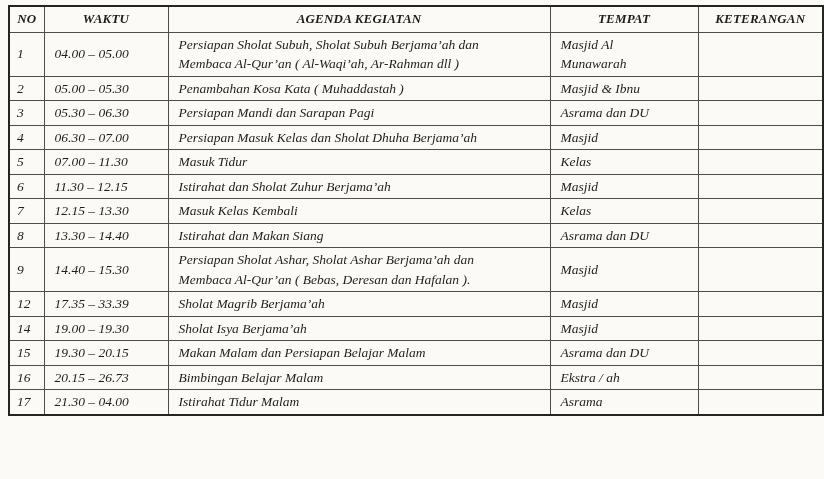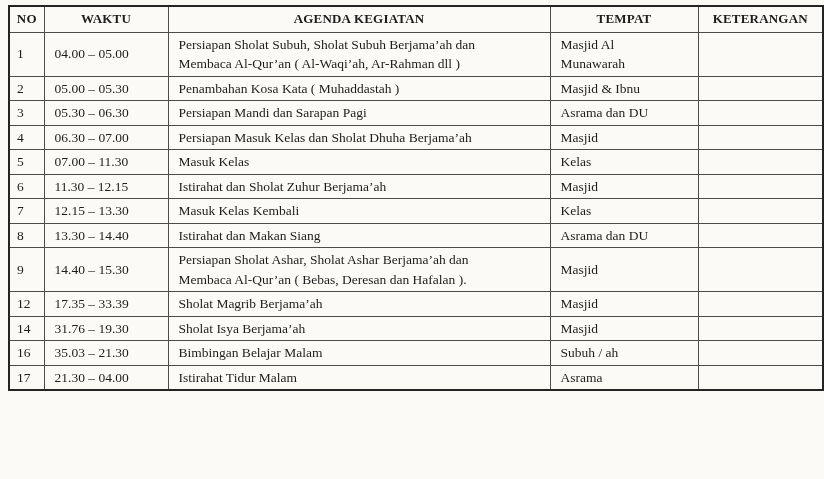--- a/index.html
+++ b/index.html
@@ -10,21 +10,21 @@
   }
   * { box-sizing: border-box; }
   html, body {
     margin: 0; padding: 0;
     width: 824px; height: 479px;
     background: var(--bg);
     font-family: "Liberation Serif", serif;
     color: var(--text);
     overflow: hidden;
   }
-  .page { position: relative; width: 660px; height: 479px; }
+  .page { position: relative; width: 660px; height: 479px; font-style: italic; }
   table.schedule {
     position: absolute;
     left: 8px; top: 5px;
     width: 814px;
     border-collapse: collapse;
     border: 2px solid var(--outer);
     table-layout: fixed;
   }
   th, td { border: 1px solid var(--inner); }
   th {
@@ -97,21 +97,21 @@
         <tr>
           <td class="col-no">4</td>
           <td class="col-waktu">06.30 – 07.00</td>
           <td class="col-agenda">Persiapan Masuk Kelas dan Sholat Dhuha Berjama’ah</td>
           <td class="col-tempat">Masjid</td>
           <td class="col-keterangan"></td>
         </tr>
         <tr>
           <td class="col-no">5</td>
           <td class="col-waktu">07.00 – 11.30</td>
-          <td class="col-agenda">Masuk Kelas</td>
+          <td class="col-agenda">Masuk Tidur</td>
           <td class="col-tempat">Kelas</td>
           <td class="col-keterangan"></td>
         </tr>
         <tr>
           <td class="col-no">6</td>
           <td class="col-waktu">11.30 – 12.15</td>
           <td class="col-agenda">Istirahat dan Sholat Zuhur Berjama’ah</td>
           <td class="col-tempat">Masjid</td>
           <td class="col-keterangan"></td>
         </tr>
@@ -139,30 +139,37 @@
         </tr>
         <tr>
           <td class="col-no">12</td>
           <td class="col-waktu">17.35 – 33.39</td>
           <td class="col-agenda">Sholat Magrib Berjama’ah</td>
           <td class="col-tempat">Masjid</td>
           <td class="col-keterangan"></td>
         </tr>
         <tr>
           <td class="col-no">14</td>
-          <td class="col-waktu">31.76 – 19.30</td>
+          <td class="col-waktu">19.00 – 19.30</td>
           <td class="col-agenda">Sholat Isya Berjama’ah</td>
           <td class="col-tempat">Masjid</td>
           <td class="col-keterangan"></td>
         </tr>
         <tr>
+          <td class="col-no">15</td>
+          <td class="col-waktu">19.30 – 20.15</td>
+          <td class="col-agenda">Makan Malam dan Persiapan Belajar Malam</td>
+          <td class="col-tempat">Asrama dan DU</td>
+          <td class="col-keterangan"></td>
+        </tr>
+        <tr>
           <td class="col-no">16</td>
-          <td class="col-waktu">35.03 – 21.30</td>
+          <td class="col-waktu">20.15 – 26.73</td>
           <td class="col-agenda">Bimbingan Belajar Malam</td>
-          <td class="col-tempat">Subuh / ah</td>
+          <td class="col-tempat">Ekstra / ah</td>
           <td class="col-keterangan"></td>
         </tr>
         <tr>
           <td class="col-no">17</td>
           <td class="col-waktu">21.30 – 04.00</td>
           <td class="col-agenda">Istirahat Tidur Malam</td>
           <td class="col-tempat">Asrama</td>
           <td class="col-keterangan"></td>
         </tr>
       </tbody>

